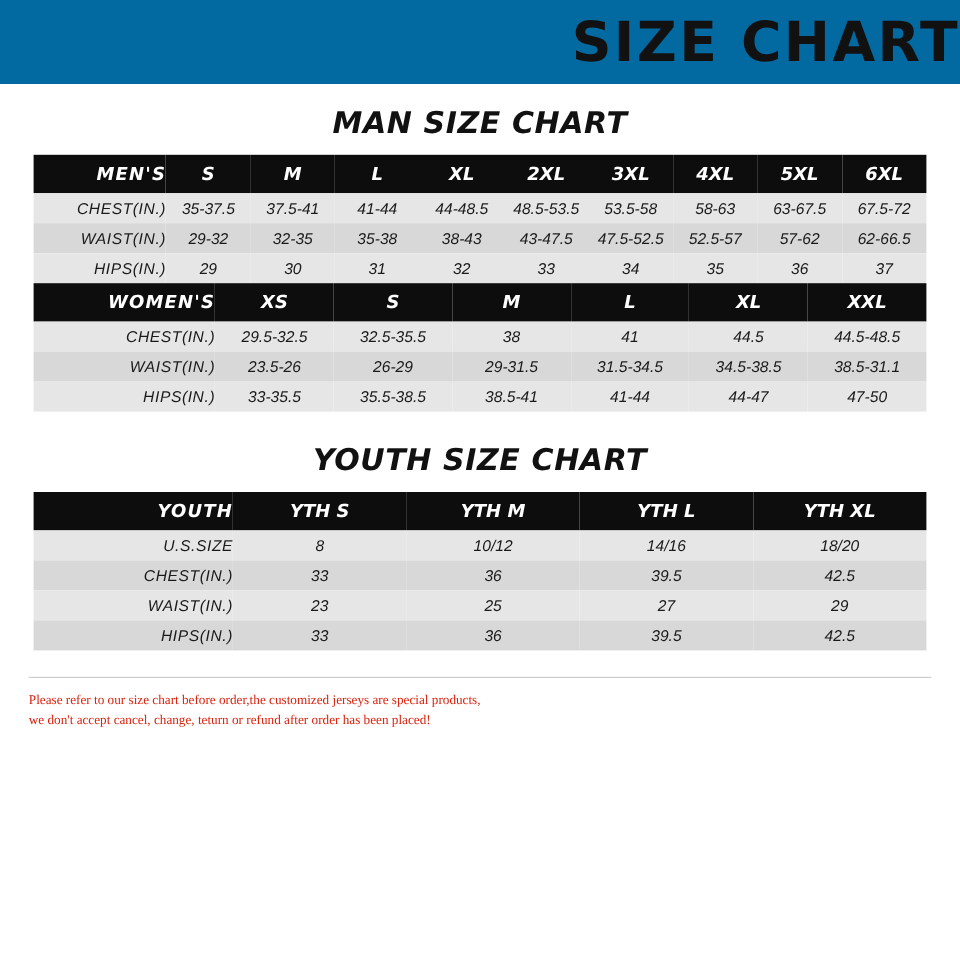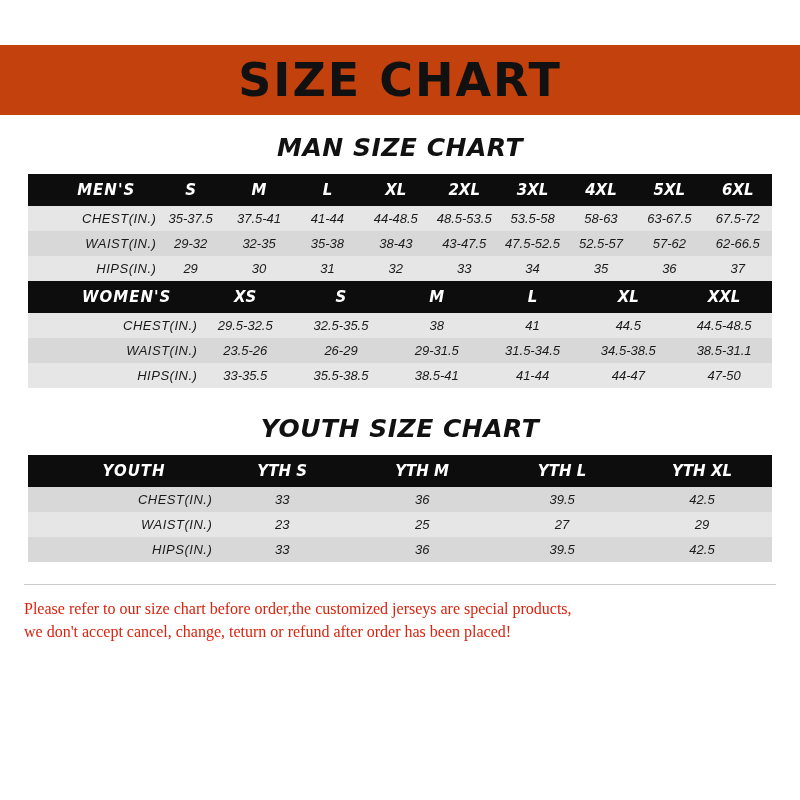--- a/index.html
+++ b/index.html
@@ -16,25 +16,24 @@
   .page {
     width: 800px;
     height: 800px;
     position: relative;
     background: #ffffff;
     box-sizing: border-box;
   }
   
   .header-band {
     height: 70px;
-    background: #c2410c;
+    background: #0369a1;
     display: flex;
     align-items: center;
-    justify-content: center;
-    margin-top: 45px;
+    justify-content: flex-end;
   }
   .header-title {
     font-family: "DejaVu Sans", sans-serif;
     font-weight: bold;
     font-size: 46px;
     letter-spacing: 2px;
     color: #111111;
     line-height: 1;
   }
   
@@ -70,43 +69,43 @@
   }
   table.size-table thead th {
     background: #0d0d0d;
     color: #ffffff;
     height: 32px;
     font-size: 15px;
     font-weight: bold;
     font-family: "DejaVu Sans", sans-serif;
   }
   table.size-table thead th.first-col {
-    text-align: center;
-    padding-left: 28px;
+    text-align: right;
+    padding-left: 10px;
     letter-spacing: 1px;
   }
   table.size-table tbody tr.band-a td { background: #e6e6e6; }
   table.size-table tbody tr.band-b td { background: #d8d8d8; }
   table.size-table tbody td.first-col {
     text-align: right;
     letter-spacing: 0.5px;
     font-size: 13px;
   }
   
   .men-col1 { width: 13.5%; }
   .women-col1 { width: 19%; }
   .youth-col1 { width: 21%; }
 
   
   .note {
     margin: 22px 24px 0;
     padding-top: 12px;
     border-top: 1px solid #cccccc;
     color: #d9230f;
-    font-size: 16px;
+    font-size: 11px;
     line-height: 1.45;
     font-family: "Liberation Serif", serif;
   }
   .note div { white-space: nowrap; }
 </style>
 </head>
 <body>
 
 <div class="page">
 
@@ -223,20 +222,27 @@
       <thead>
         <tr>
           <th class="first-col youth-col1">YOUTH</th>
           <th>YTH S</th>
           <th>YTH M</th>
           <th>YTH L</th>
           <th>YTH XL</th>
         </tr>
       </thead>
       <tbody>
+        <tr class="band-a">
+          <td class="first-col youth-col1">U.S.SIZE</td>
+          <td>8</td>
+          <td>10/12</td>
+          <td>14/16</td>
+          <td>18/20</td>
+        </tr>
         <tr class="band-b">
           <td class="first-col youth-col1">CHEST(IN.)</td>
           <td>33</td>
           <td>36</td>
           <td>39.5</td>
           <td>42.5</td>
         </tr>
         <tr class="band-a">
           <td class="first-col youth-col1">WAIST(IN.)</td>
           <td>23</td>

